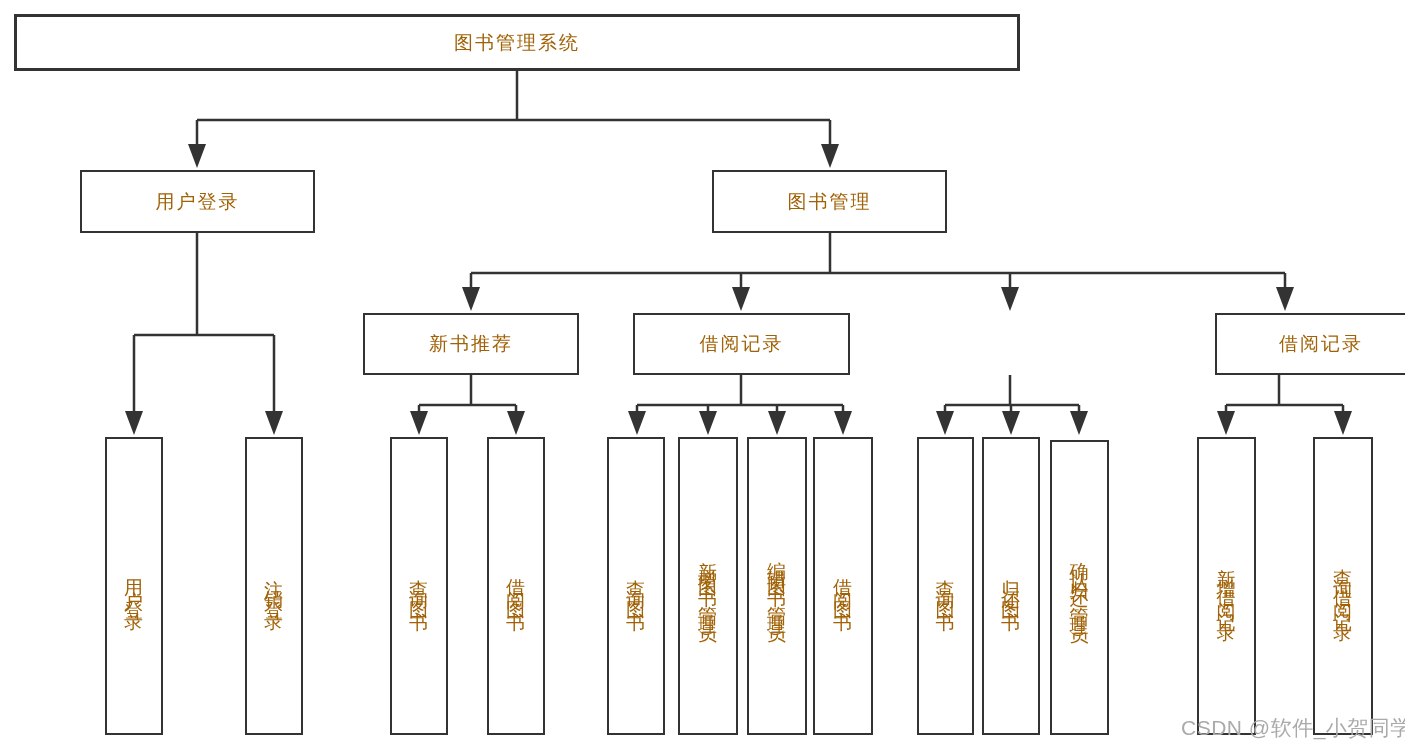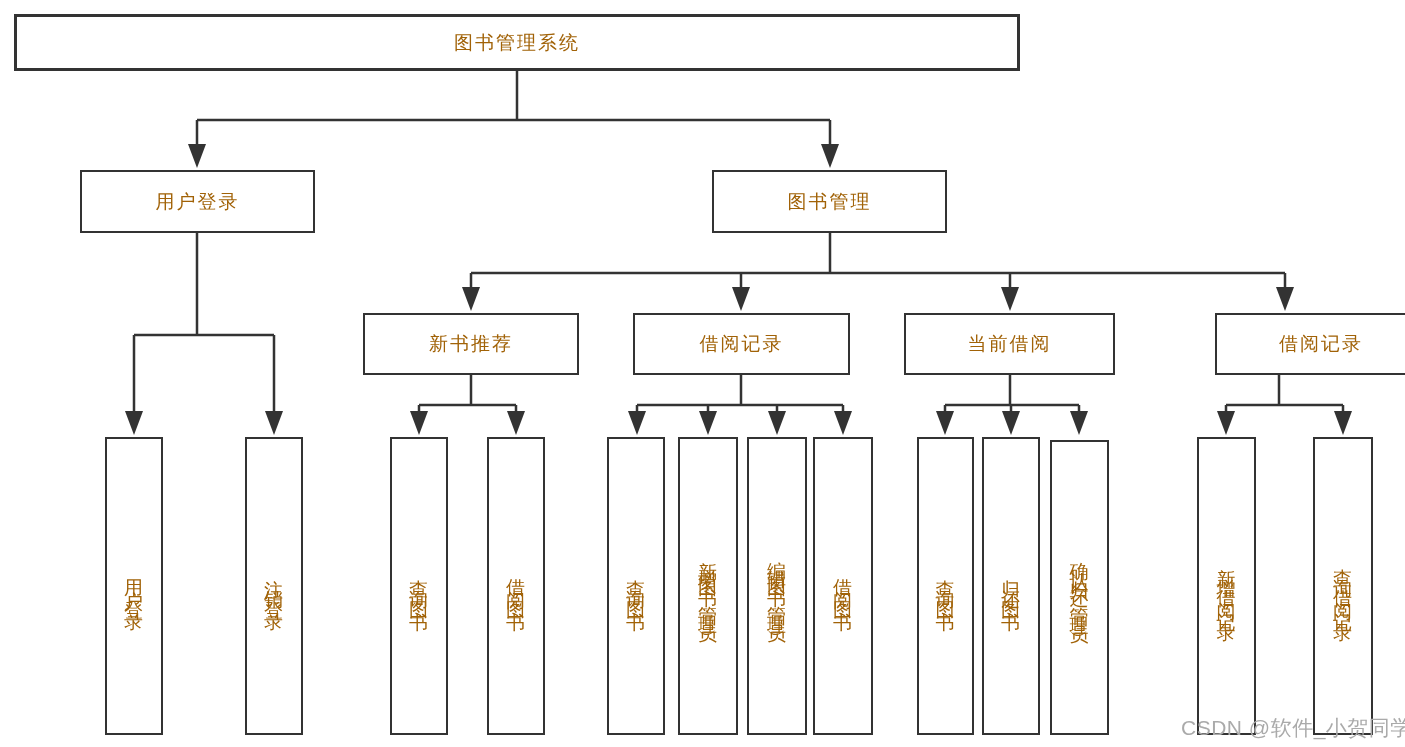--- a/index.html
+++ b/index.html
@@ -125,23 +125,20 @@
   <div class="node" style="left:712px; top:170px; width:235px; height:63px;">
     <span class="lbl">图书管理</span>
   </div>
 
   <div class="node" style="left:363px; top:313px; width:216px; height:62px;">
     <span class="lbl">新书推荐</span>
   </div>
   <div class="node" style="left:633px; top:313px; width:217px; height:62px;">
     <span class="lbl">借阅记录</span>
   </div>
-  <div class="node" style="left:904px; top:313px; width:211px; height:62px;">
-    <span class="lbl">当前借阅</span>
-  </div>
   <div class="node" style="left:1215px; top:313px; width:212px; height:62px;">
     <span class="lbl">借阅记录</span>
   </div>
 
   <div class="node leaf" style="left:105px; top:437px; width:58px; height:298px;">
     <span class="lbl">用户登录</span>
   </div>
   <div class="node leaf" style="left:245px; top:437px; width:58px; height:298px;">
     <span class="lbl">注销登录</span>
   </div>

